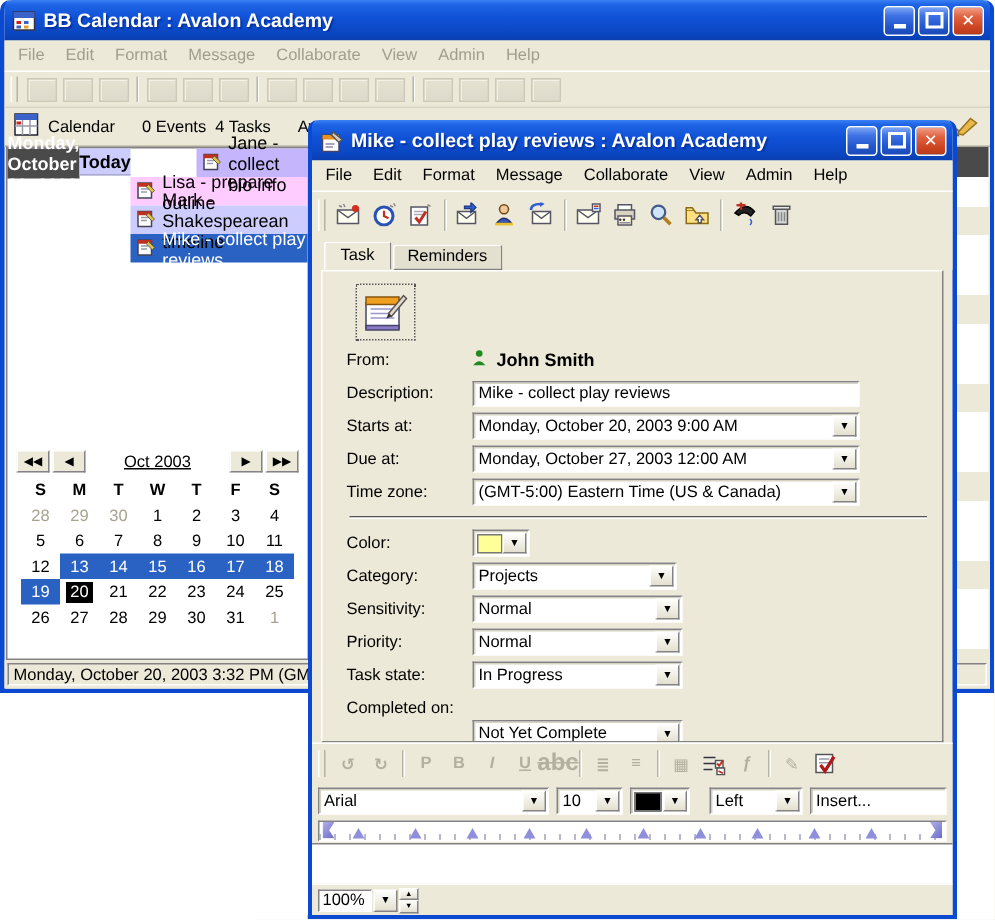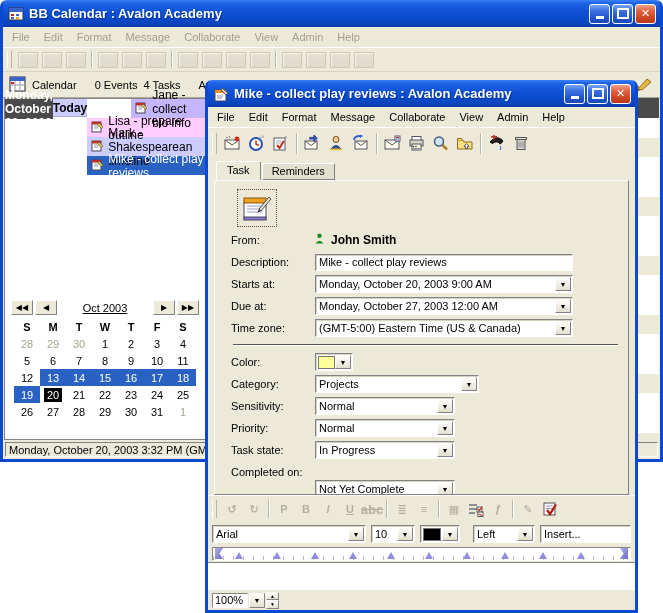--- a/index.html
+++ b/index.html
@@ -538,21 +538,21 @@
           <div class="fsep"></div>
           <div class="frow">
             <span class="flabel">Color:</span>
             <div class="combo" style="width: 38px;">
               <span class="swatch" style="background: rgb(255, 255, 153);"></span>
               <span class="carrow" style="margin-left: auto;">▼</span>
             </div>
           </div>
           <div class="frow">
             <span class="flabel">Category:</span>
-            <div class="combo" style="width: 164px;">
+            <div class="combo" style="width: 136px;">
               <span class="ctext">Projects</span>
               <span class="carrow">▼</span>
             </div>
           </div>
           <div class="frow">
             <span class="flabel">Sensitivity:</span>
             <div class="combo" style="width: 140px;">
               <span class="ctext">Normal</span>
               <span class="carrow">▼</span>
             </div>
@@ -595,21 +595,21 @@
         <span class="tbtn">
           <span class="fglyph" style="font-size: 11px;">B</span>
         </span>
         <span class="tbtn">
           <span class="fglyph" style="font-style: italic; font-size: 11px;">I</span>
         </span>
         <span class="tbtn">
           <span class="fglyph" style="text-decoration: underline; font-size: 11px;">U</span>
         </span>
         <span class="tbtn">
-          <span class="fglyph" style="text-decoration: line-through; font-size: 13px;">abc</span>
+          <span class="fglyph" style="text-decoration: line-through; font-size: 16px;">abc</span>
         </span>
         <span class="tb-sep"></span>
         <span class="tbtn">
           <span class="fglyph" style="font-size: 11px;">≣</span>
         </span>
         <span class="tbtn">
           <span class="fglyph" style="font-size: 11px;">≡</span>
         </span>
         <span class="tb-sep"></span>
         <span class="tbtn">

